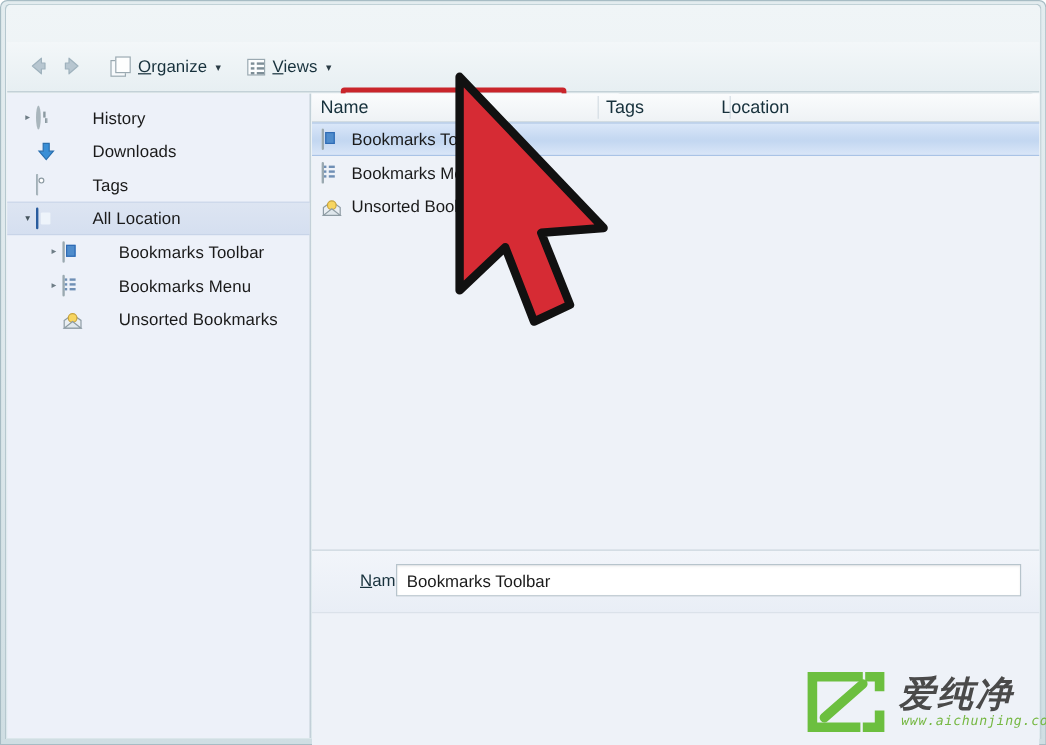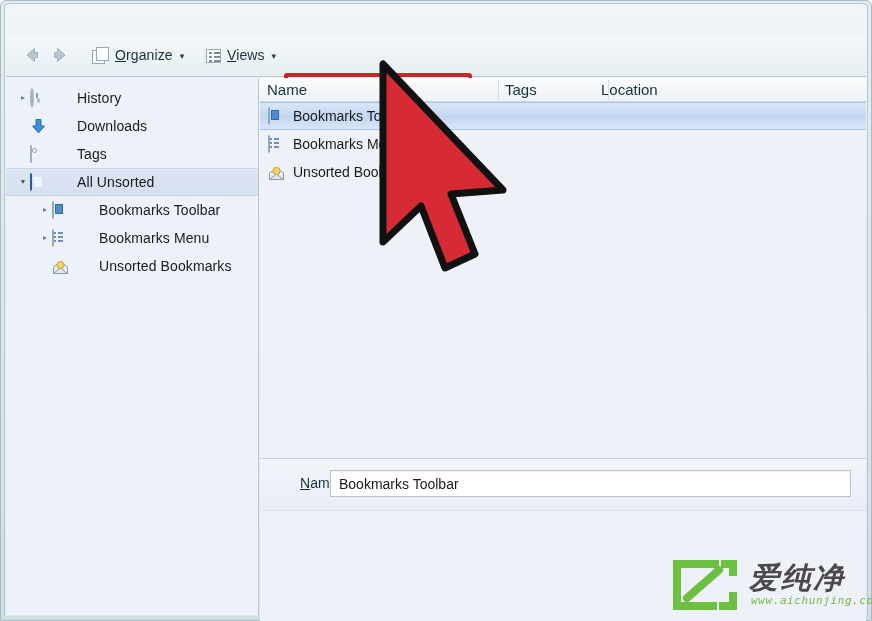--- a/index.html
+++ b/index.html
@@ -441,21 +441,21 @@
           <span class="t-label">Downloads</span>
         </div>
         <div class="tree-item" style="padding-left: 10px; margin-top: 0px;">
           <span class="twisty"></span>
           <span class="t-ico"><span class="icn-tag"></span></span>
           <span class="t-label">Tags</span>
         </div>
         <div class="tree-item sel" style="padding-left: 10px; margin-top: 0px;">
           <span class="twisty open">▾</span>
           <span class="t-ico"><span class="icn-allbm"></span></span>
-          <span class="t-label">All Unsorted</span>
+          <span class="t-label">All Location</span>
         </div>
         <div class="tree-item" style="padding-left: 32px; margin-top: 0px;">
           <span class="twisty">▸</span>
           <span class="t-ico"><span class="icn-bmtoolbar"></span></span>
           <span class="t-label">Bookmarks Toolbar</span>
         </div>
         <div class="tree-item" style="padding-left: 32px; margin-top: 0px;">
           <span class="twisty">▸</span>
           <span class="t-ico"><span class="icn-bmmenu"></span></span>
           <span class="t-label">Bookmarks Menu</span>

